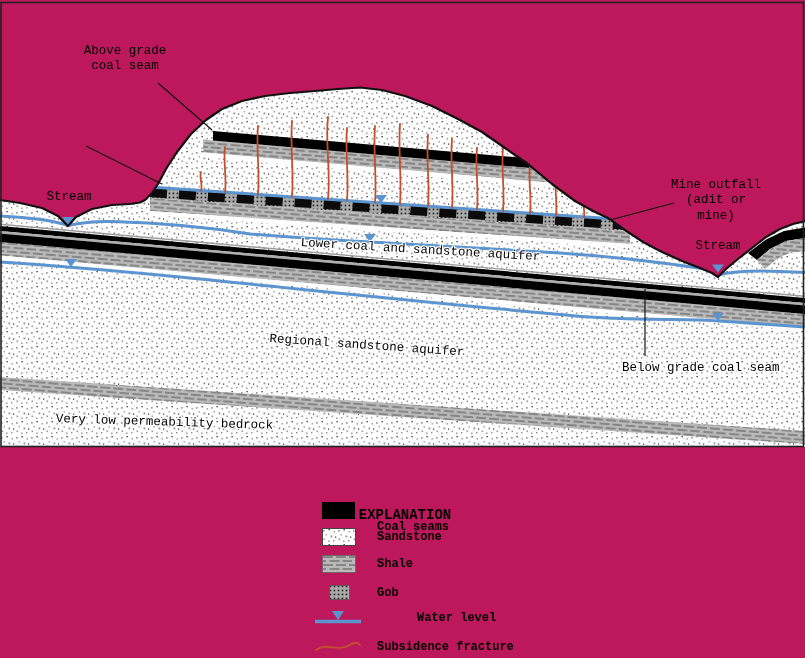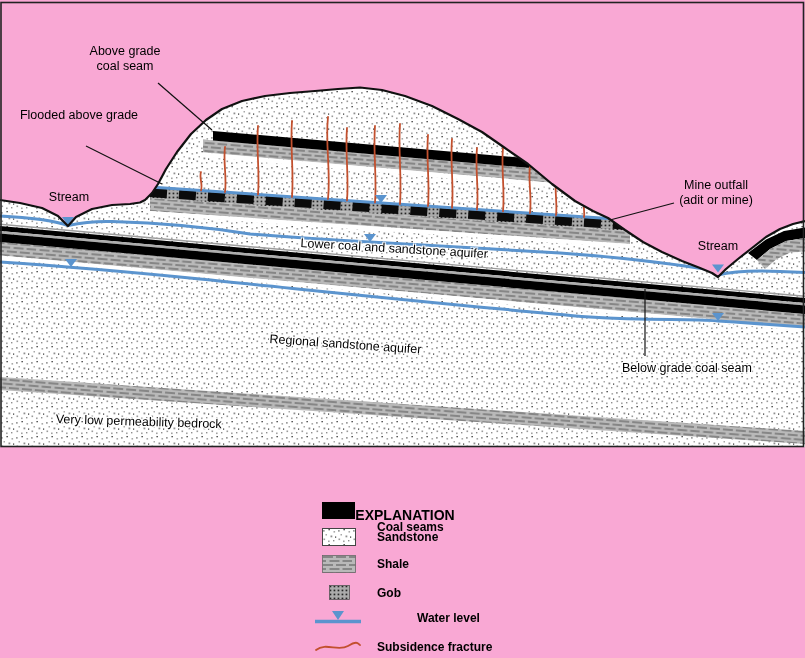--- a/index.html
+++ b/index.html
@@ -1,17 +1,17 @@
 <!DOCTYPE html>
 <html style="--water: #5B94CE; --fracture: #C2502E; --ink: #111111;"><head>
 <meta charset="utf-8">
 <style>
   html,body{margin:0;padding:0;background:#fff;}
-  .stage{position:relative;width:805px;height:658px;background:#f9a8d4;overflow:hidden;
-         font-family:Liberation Sans, sans-serif;}
+  .stage{position:relative;width:805px;height:658px;background:#be185d;overflow:hidden;
+         font-family:Liberation Mono, monospace;}
   .section-svg{position:absolute;left:0;top:0;}
   .lbl{position:absolute;font-size:12.5px;line-height:1.22;color:#000;white-space:nowrap;}
   .lbl.center{text-align:center;white-space:normal;}
   .halo{text-shadow:-1px -1px 0 #fff,1px -1px 0 #fff,-1px 1px 0 #fff,1px 1px 0 #fff,
         0 0 2px #fff,0 0 3px #fff;}
   .rot{transform-origin:0 0;}
   .water-stroke{stroke:var(--water,#5B94CE);}
   .water-fill{fill:var(--water,#5B94CE);}
   .fracture{stroke:var(--fracture,#C2502E);fill:none;stroke-width:1.8;stroke-linecap:round;}
   .legend-title{position:absolute;left:340px;top:471px;width:130px;text-align:center;
@@ -137,21 +137,20 @@
 
     <rect x="1" y="2.5" width="802.5" height="444" fill="none" stroke="#222" stroke-width="1.6"></rect>
   </svg>
 
   <div class="lbl center" style="left:70px;top:44px;width:110px;">
     <div>Above grade</div>
     <div>coal seam</div>
   </div>
 
   <div class="lbl center" style="left:6px;top:108px;width:146px;">
-    <div>Flooded above grade</div>
   </div>
 
   <div class="lbl center" style="left:44px;top:190px;width:50px;">Stream</div>
 
   <div class="lbl center" style="left:666px;top:178px;width:100px;">
     <div>Mine outfall</div>
     <div>(adit or mine)</div>
   </div>
 
   <div class="lbl center" style="left:693px;top:239px;width:50px;">Stream</div>

